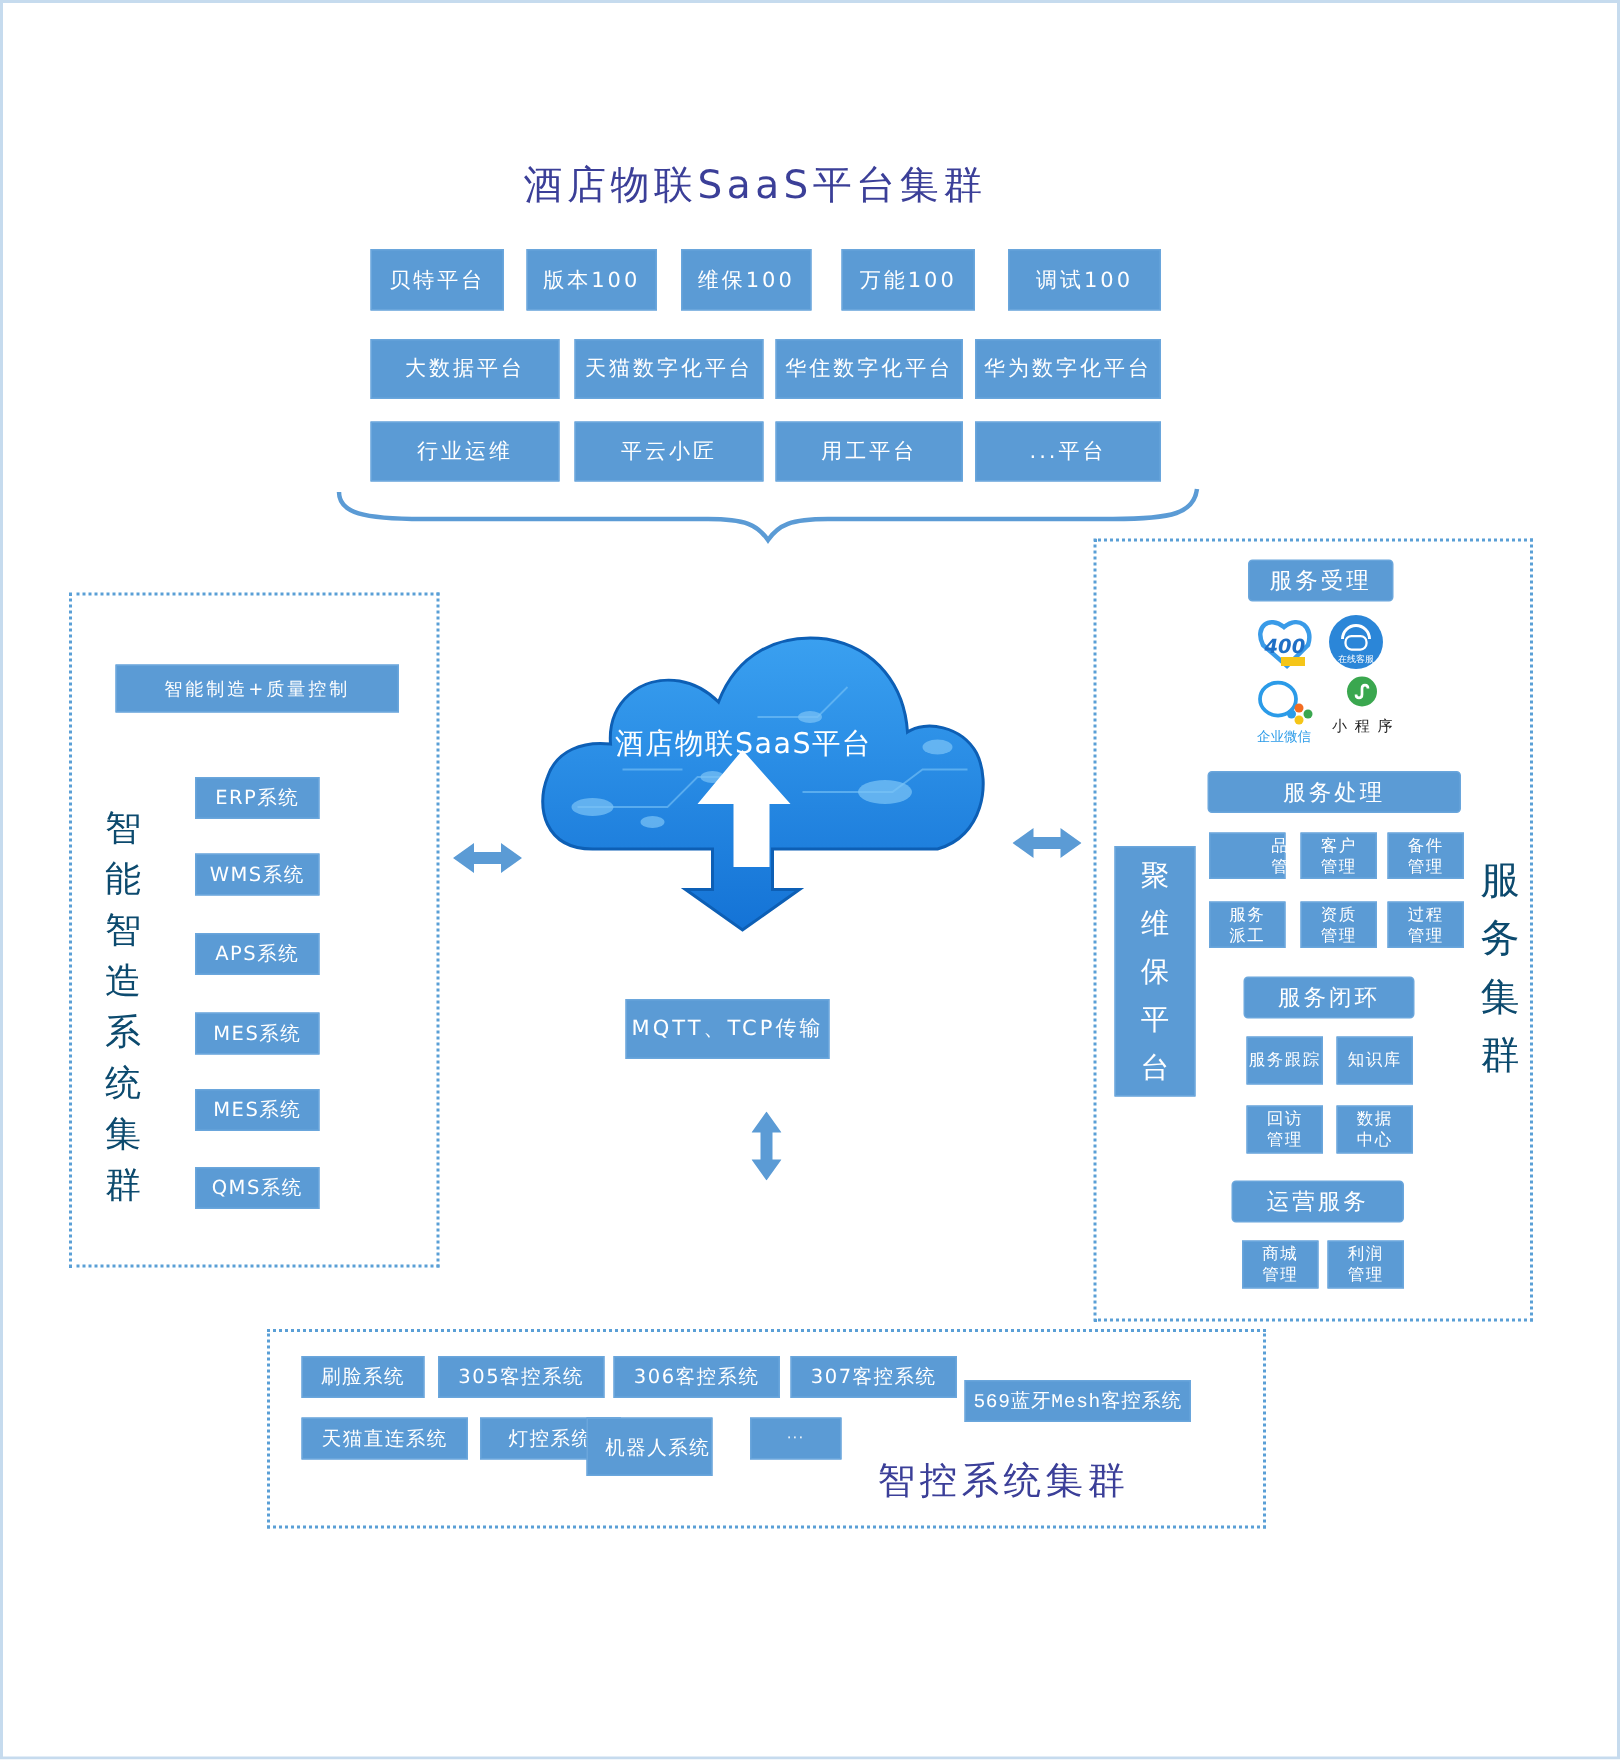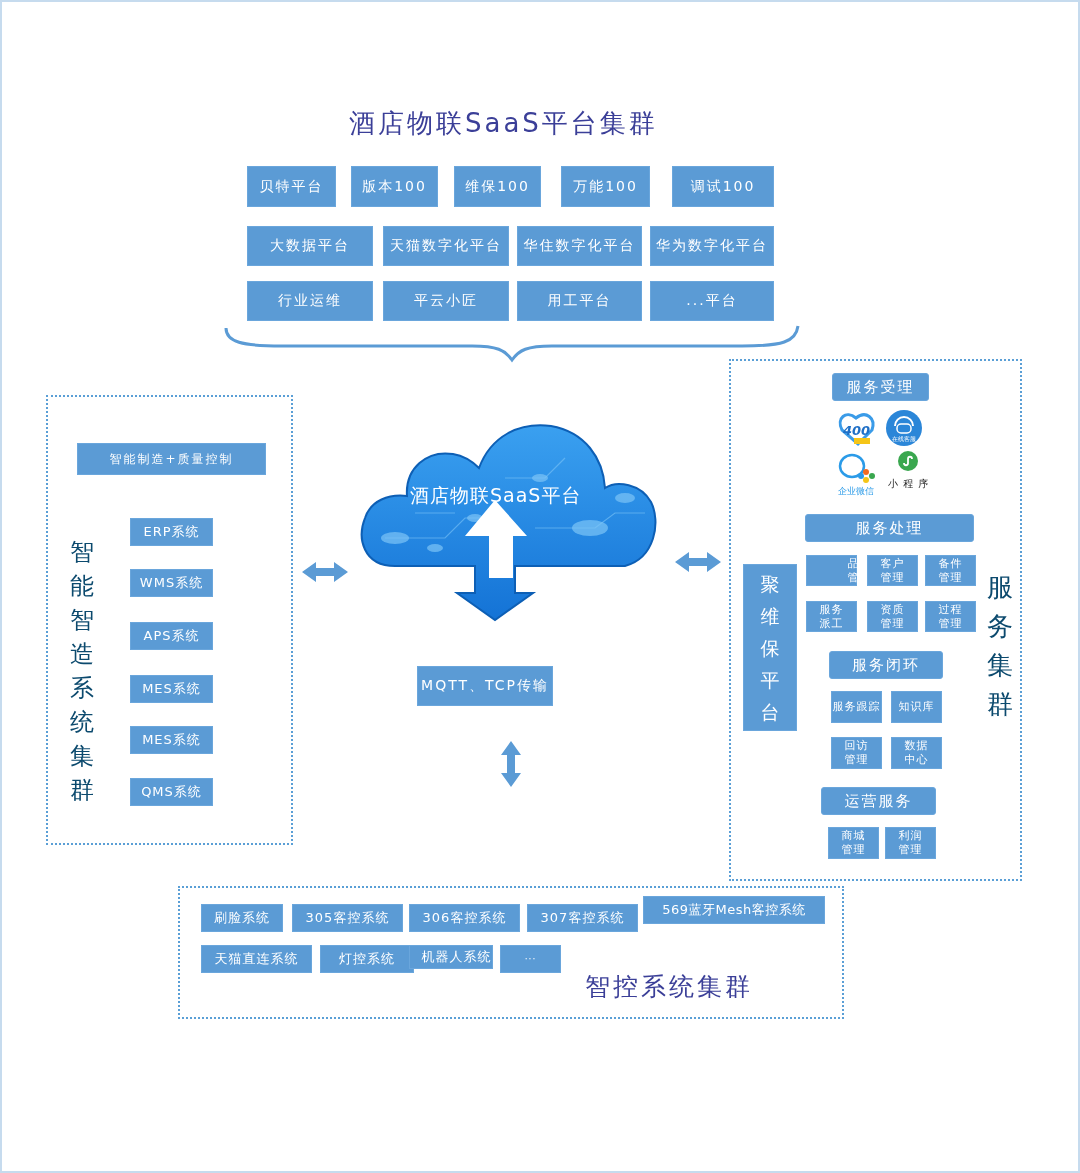--- a/index.html
+++ b/index.html
@@ -157,20 +157,20 @@
 管理</div>
 
 <div class="vtitle" style="left:985px; top:568px; font-size:26px; line-height:39px;">服务集群</div>
 
 <div class="dotted" style="left:178px; top:886px; width:666px; height:133px;"></div>
 
 <div class="box" style="left:201px; top:904px; width:82px; height:28px;">刷脸系统</div>
 <div class="box" style="left:292px; top:904px; width:111px; height:28px;">305客控系统</div>
 <div class="box" style="left:409px; top:904px; width:111px; height:28px;">306客控系统</div>
 <div class="box" style="left:527px; top:904px; width:111px; height:28px;">307客控系统</div>
-<div class="box" style="left:643px; top:896px; width:182px; height:28px; letter-spacing:0.5px;">569蓝牙Mesh客控系统</div>
+<div class="box" style="left:643px; top:920px; width:151px; height:28px; letter-spacing:0.5px;font-family:Liberation Mono, monospace;">569蓝牙Mesh客控系统</div>
 
 <div class="box" style="left:201px; top:945px; width:111px; height:28px;">天猫直连系统</div>
 <div class="box" style="left:320px; top:945px; width:94px; height:28px;">灯控系统</div>
-<div class="box" style="left:409px; top:945px; width:84px; height:24px;padding-left:11px;">机器人系统</div>
+<div class="box" style="left:391px; top:945px; width:84px; height:39px;padding-left:11px;">机器人系统</div>
 <div class="box" style="left:500px; top:945px; width:61px; height:28px; font-size:9px;">···</div>
 
 <div class="title" style="left:585px; top:970px; font-size:25px;">智控系统集群</div>
 
 </body></html>

